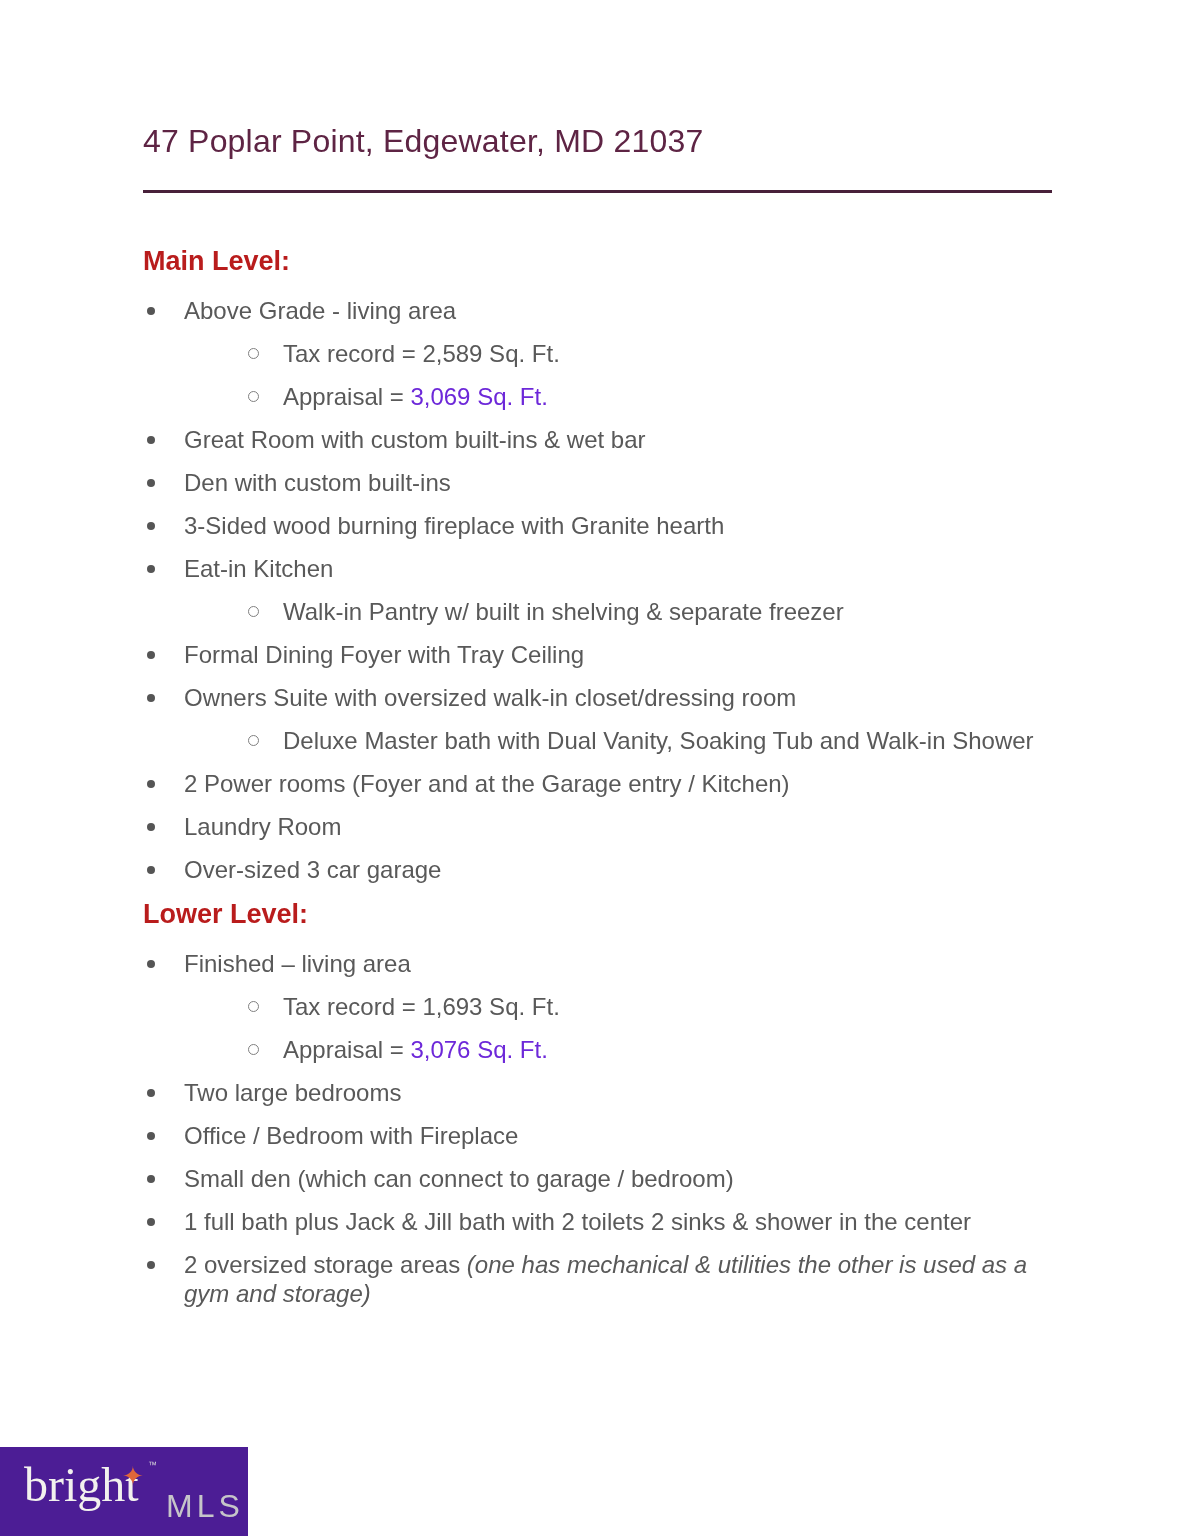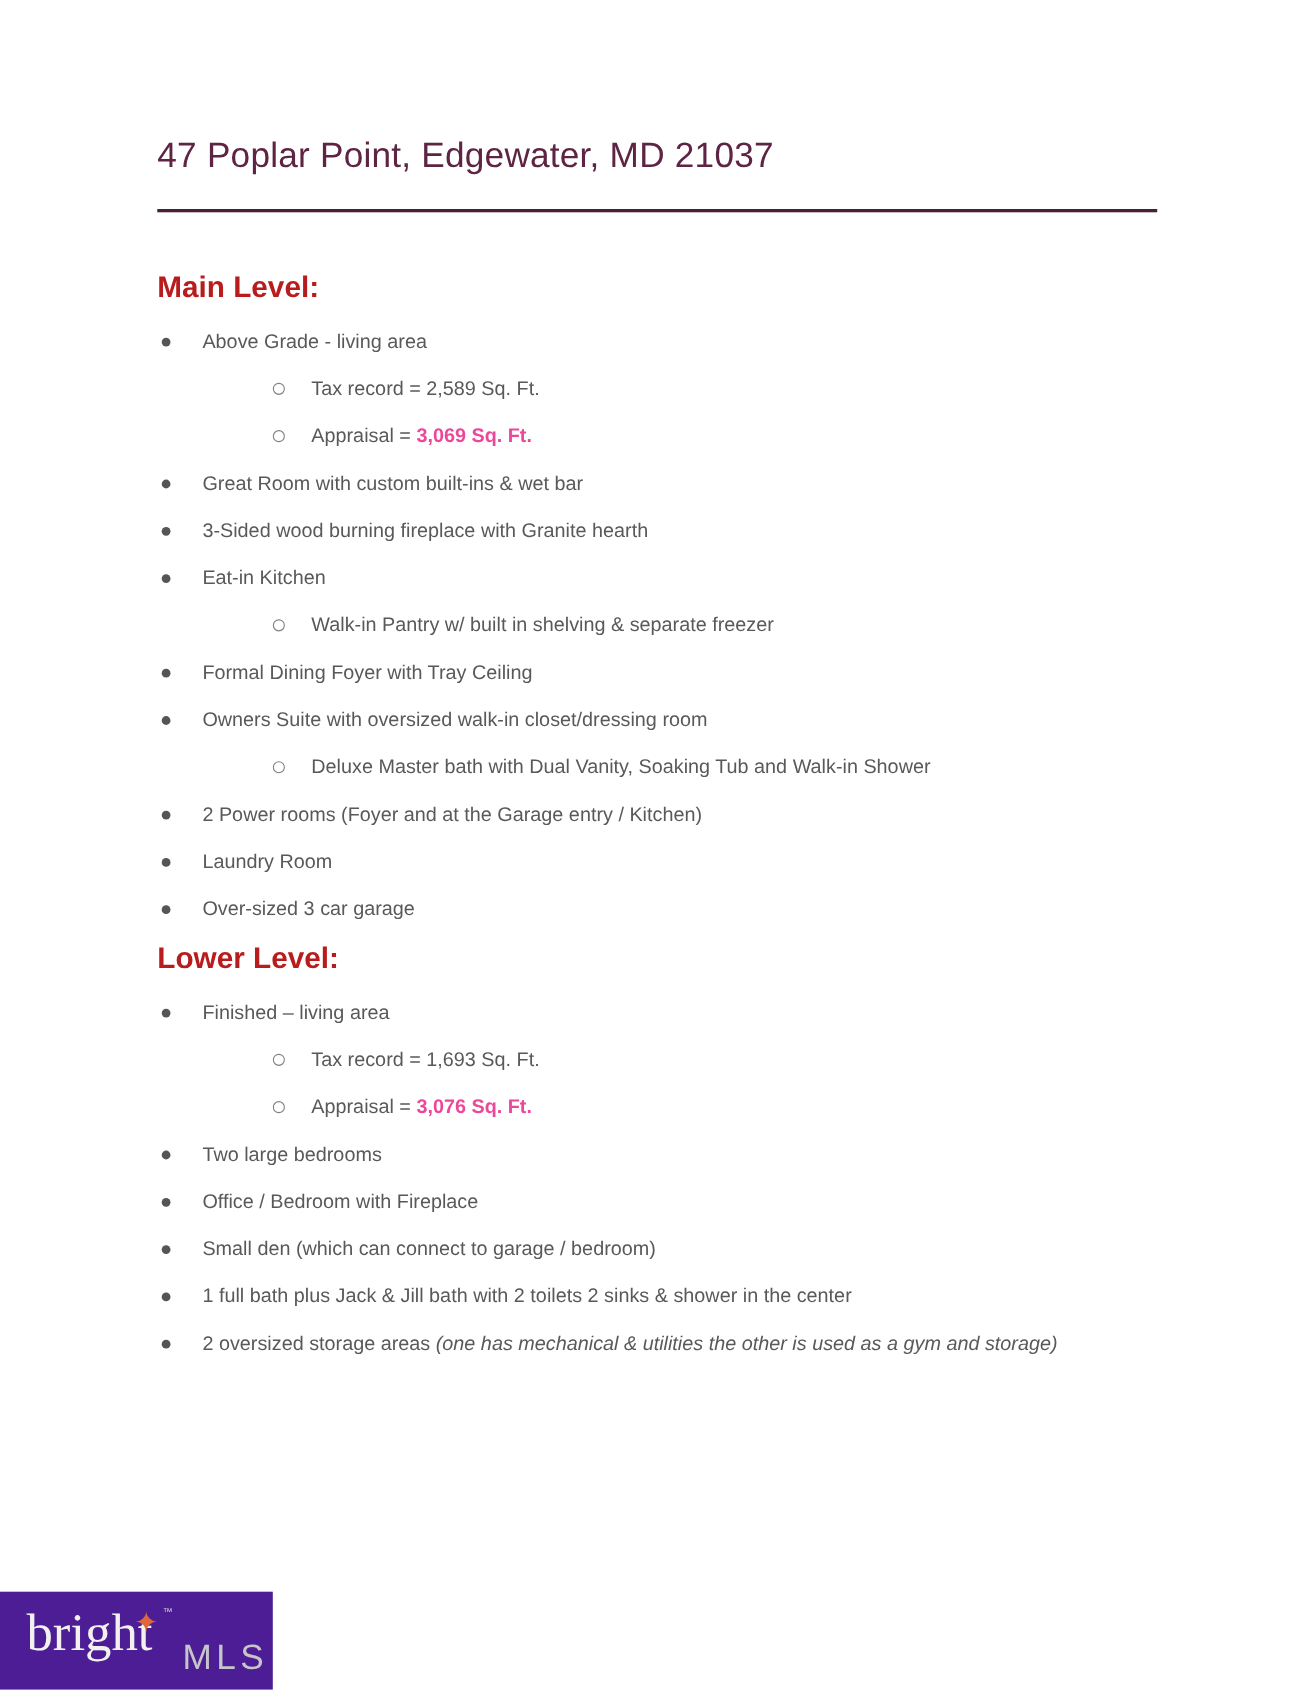--- a/index.html
+++ b/index.html
@@ -41,41 +41,41 @@
     font-size: 27px;
     font-weight: 700;
     line-height: 33px;
     color: #b91c1c;
   }
   .section-heading.lower { margin-top: 6px; }
   ul.features {
     list-style: none;
     margin: 18px 0 0 0;
     padding: 0;
-    font-size: 18px;
+    font-size: 24px;
     line-height: 29px;
     color: #595959;
   }
   ul.features li { position: relative; margin: 0 0 14px 0; }
   li.l1 { padding-left: 41px; }
   li.l2 { padding-left: 140px; }
   li.l1 > .marker {
     position: absolute; left: 4px; top: 11px;
     width: 8px; height: 8px;
     border-radius: 50%;
     background: #555555;
   }
   li.l2 > .marker {
     position: absolute; left: 105px; top: 9px;
     width: 11px; height: 11px;
     border-radius: 50%;
     border: 1.8px solid #808080;
     background: transparent;
   }
-  li strong { font-weight: 700; color: #ec4899; margin-top: 44px; }
+  li strong { font-weight: 400; color: #6d28d9; margin-top: 44px; }
   li em { font-style: italic; }
   .logo-box {
     position: absolute;
     left: 0; top: 1447px;
     width: 248px; height: 89px;
     background: #4c1d95;
     text-align: center;
   }
   .logo-brand {
     position: absolute;
@@ -128,20 +128,24 @@
         <span class="marker"></span>
         <span class="txt">Tax record = 2,589 Sq. Ft.</span>
       </li>
       <li class="l2">
         <span class="marker"></span>
         <span class="txt"><span>Appraisal = </span><strong>3,069 Sq. Ft.</strong></span>
       </li>
       <li class="l1">
         <span class="marker"></span>
         <span class="txt">Great Room with custom built-ins &amp; wet bar</span>
+      </li>
+      <li class="l1">
+        <span class="marker"></span>
+        <span class="txt">Den with custom built-ins</span>
       </li>
       <li class="l1">
         <span class="marker"></span>
         <span class="txt">3-Sided wood burning fireplace with Granite hearth</span>
       </li>
       <li class="l1">
         <span class="marker"></span>
         <span class="txt">Eat-in Kitchen</span>
       </li>
       <li class="l2">

